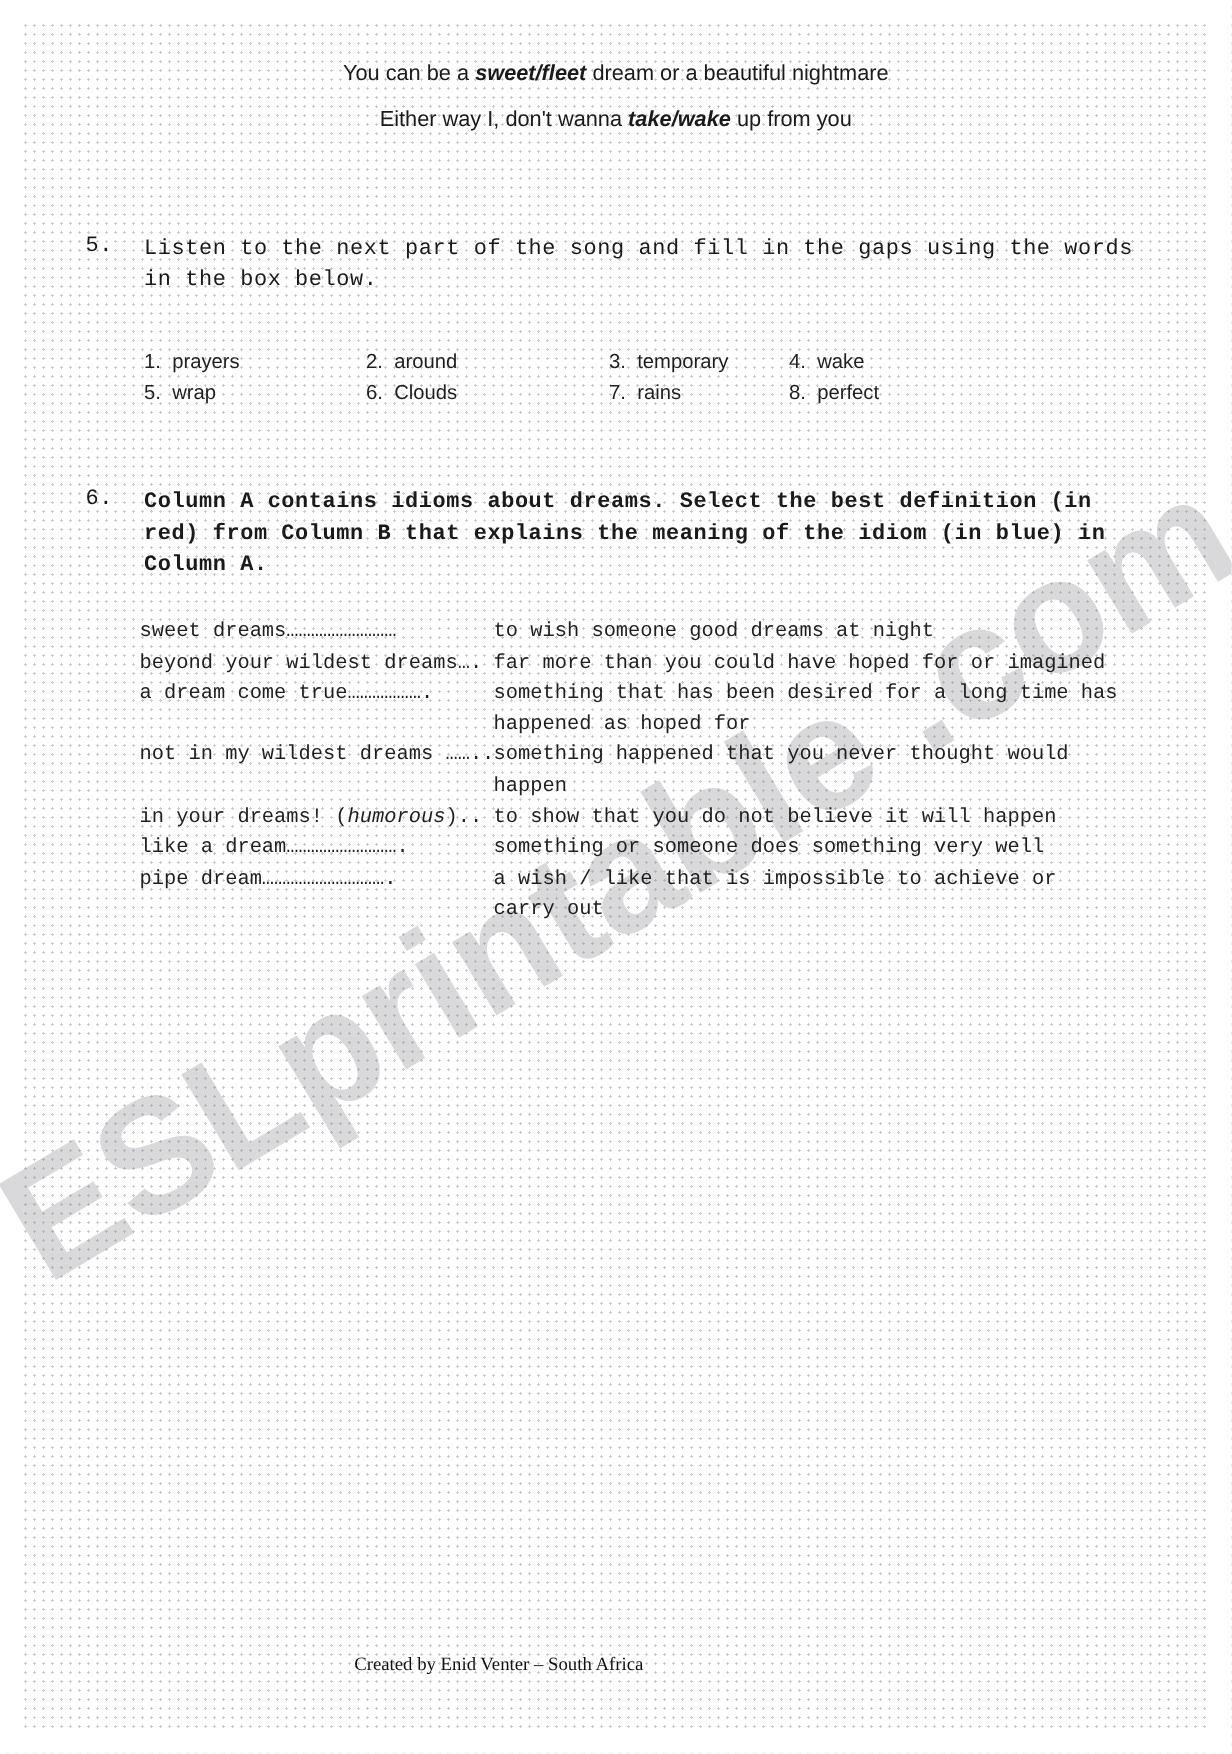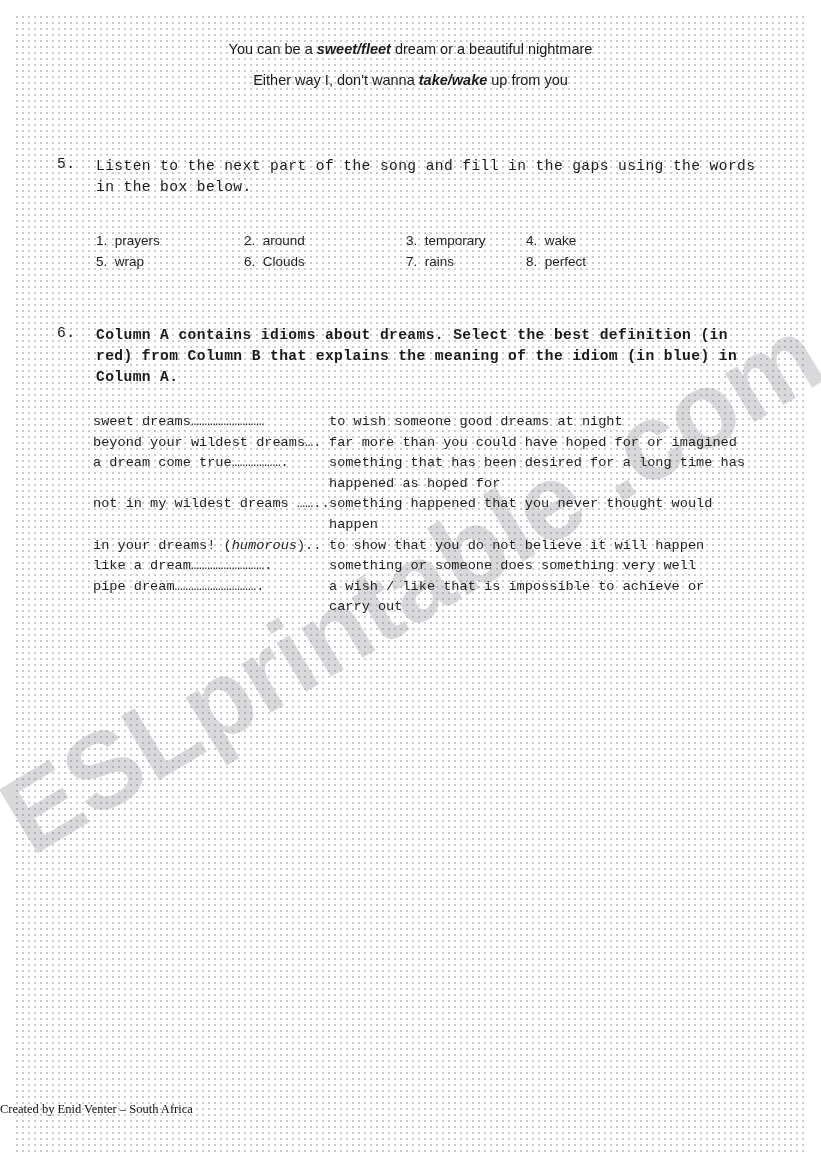--- a/index.html
+++ b/index.html
@@ -120,20 +120,21 @@
     margin-left: 236px;
     display: block;
   }
   .humor { font-style: italic; text-align: center; }
 
   .footer {
     position: absolute;
     top: 1102px;
     left: 0;
     width: 665px;
+    text-align: center;
     font-family: "Liberation Serif", serif;
     font-size: 12.5px;
     color: #111111;
     z-index: 6;
   }
 
   .watermark {
     position: absolute;
     left: 50%;
     top: 50%;

